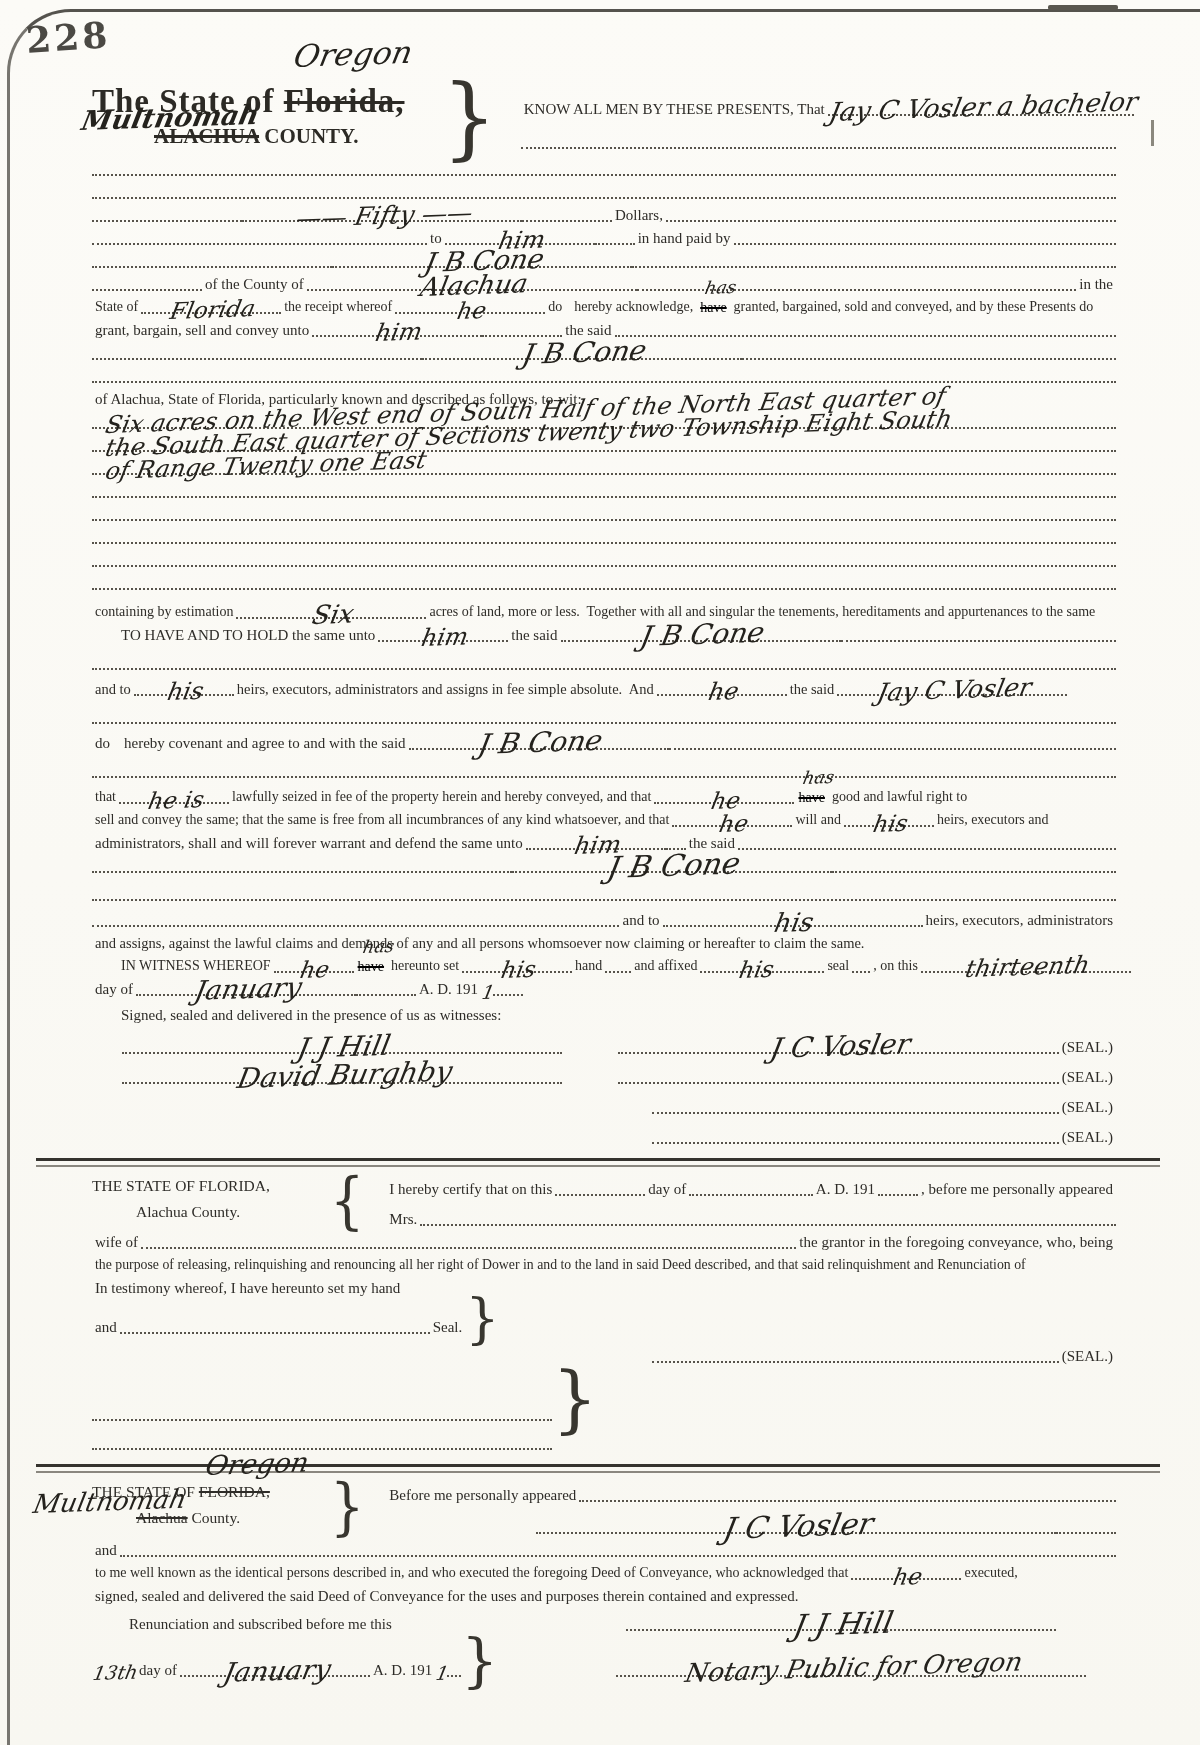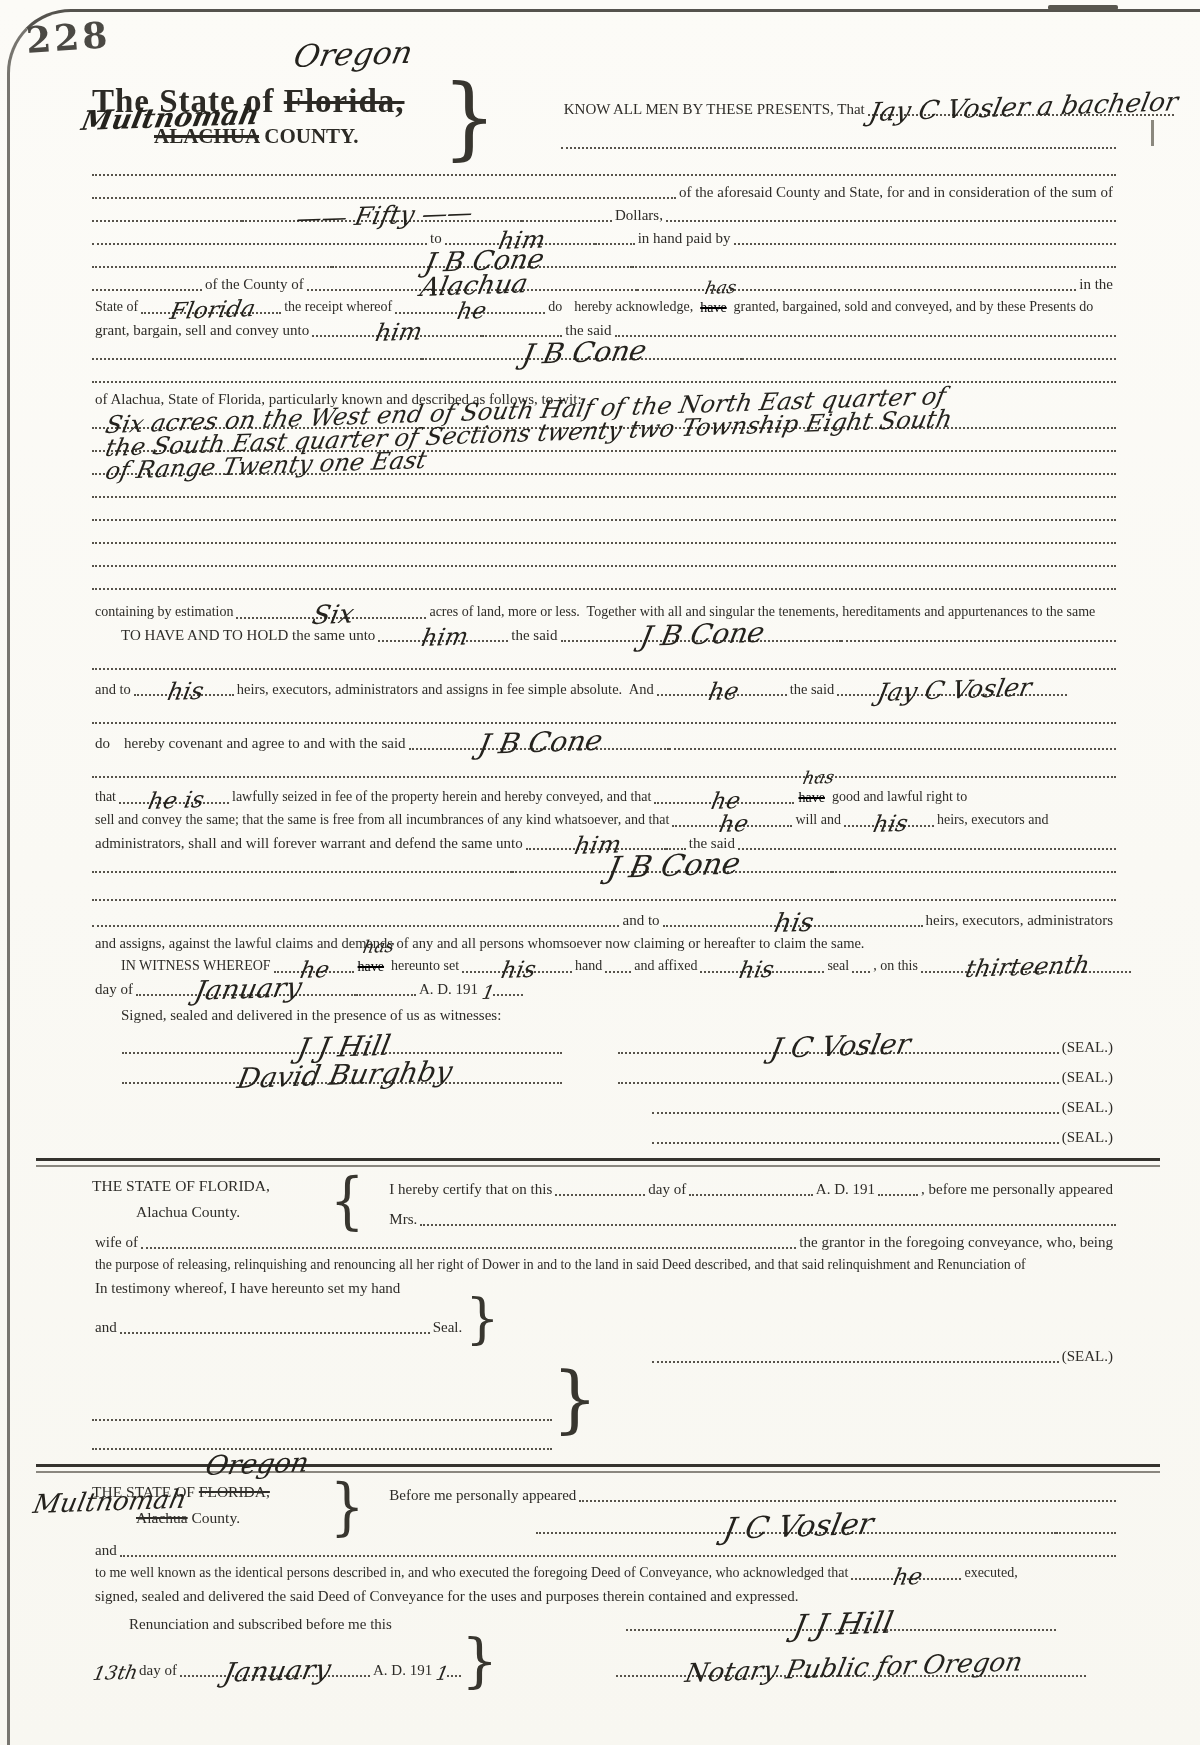--- a/index.html
+++ b/index.html
@@ -38,21 +38,21 @@
   .mh-left{flex:0 0 348px;position:relative;}
   .mh-title{font-family:"Liberation Serif",serif;font-weight:bold;font-size:33px;line-height:1.05;
             color:#2c2a25;letter-spacing:1px;white-space:nowrap;}
   .mh-county{font-family:"Liberation Serif",serif;font-weight:bold;font-size:21px;margin:5px 0 0 62px;
              position:relative;color:#2c2a25;white-space:nowrap;}
   .struckM{text-decoration:line-through;text-decoration-thickness:3px;}
   .struckS{text-decoration:line-through;text-decoration-thickness:2px;}
   .oregon-hw{position:absolute;top:-38px;left:200px;font-size:31px;}
   .county-hw{position:absolute;left:-74px;top:-12px;font-size:27px;}
   .mainbrace{font-size:86px;margin:0 24px 0 2px;align-self:center;transform:scaleY(1.05);}
-  .mh-right{flex:1 1 auto;padding-top:14px;min-width:0;margin-left:40px;}
+  .mh-right{flex:1 1 auto;padding-top:14px;min-width:0;}
   
   .cert-head{display:flex;margin-top:10px;}
   .cert-left{flex:0 0 238px;position:relative;font-family:"Liberation Serif",serif;
              font-size:15.5px;color:#2e2c28;white-space:nowrap;}
   .cert-left .c1{position:relative;}
   .cert-left .c2{margin:8px 0 0 44px;position:relative;}
   .certbrace{font-size:54px;margin:0 22px 0 0;align-self:center;transform:scaleY(1.15);}
   .cert-right{flex:1 1 auto;padding-top:1px;min-width:0;}
   .oregon2-hw{position:absolute;top:-26px;left:112px;font-size:27px;}
   .county2-hw{position:absolute;left:-104px;top:-14px;font-size:26px;}
@@ -76,21 +76,21 @@
       </div>
       <div class="brc mainbrace">}</div>
       <div class="mh-right" id="head-right">
           <div class="fl"><span class="pt">KNOW ALL MEN BY THESE PRESENTS, That</span><span class="sig" style="flex: 1 1 60px;"><span class="hw" style="font-size: 26px;">Jay C Vosler a bachelor</span></span></div>
           <div class="fl" style="margin-top: 10px;"><span class="dt fx"></span></div>
         </div>
     </div>
 
     <div id="main-lines">
         <div class="fl"><span class="dt fx"></span></div>
-        <div class="fl"><span class="dt fx"></span><span class="pt">of the aforesaid County and State, for and in consideration of the sum of</span></div>
+        <div class="fl"><span class="dt fx"></span></div>
         <div class="fl"><span class="dt" style="width: 150px; flex: 0 0 auto;"></span><span class="sig" style="width: 280px; flex: 0 0 auto;"><span class="hw" style="font-size: 25px;">—— Fifty ——</span></span><span class="dt" style="width: 90px; flex: 0 0 auto;"></span><span class="pt">Dollars,</span><span class="dt fx"></span></div>
         <div class="fl"><span class="dt" style="width: 335px; flex: 0 0 auto;"></span><span class="pt">to</span><span class="sig" style="width: 150px; flex: 0 0 auto;"><span class="hw" style="font-size: 24px;">him</span></span><span class="dt" style="width: 40px; flex: 0 0 auto;"></span><span class="pt">in hand paid by</span><span class="dt fx"></span></div>
         <div class="fl"><span class="dt" style="width: 240px; flex: 0 0 auto;"></span><span class="sig" style="width: 300px; flex: 0 0 auto;"><span class="hw" style="font-size: 27px;">J B Cone</span></span><span class="dt fx"></span></div>
         <div class="fl"><span class="dt" style="width: 110px; flex: 0 0 auto;"></span><span class="pt">of the County of</span><span class="sig" style="width: 330px; flex: 0 0 auto;"><span class="hw" style="font-size: 26px;">Alachua</span></span><span class="dt fx"></span><span class="pt">in the</span></div>
         <div class="fl" style="font-size: 14px;"><span class="pt">State of</span><span class="sig" style="width: 140px; flex: 0 0 auto;"><span class="hw" style="font-size: 23px;">Florida</span></span><span class="pt">the receipt whereof</span><span class="sig" style="width: 150px; flex: 0 0 auto;"><span class="hw" style="font-size: 23px;">he</span></span><span class="pt">do</span><span class="gp" style="width: 6px; flex: 0 0 auto;"></span><span class="pt">hereby acknowledge,</span><span class="corr"><span class="xw">have</span><span class="ann hw">has</span></span><span class="pt">granted, bargained, sold and conveyed, and by these Presents do</span></div>
         <div class="fl"><span class="pt">grant, bargain, sell and convey unto</span><span class="sig" style="width: 170px; flex: 0 0 auto;"><span class="hw" style="font-size: 24px;">him</span></span><span class="dt" style="width: 80px; flex: 0 0 auto;"></span><span class="pt">the said</span><span class="dt fx"></span></div>
         <div class="fl"><span class="dt" style="width: 330px; flex: 0 0 auto;"></span><span class="sig" style="width: 320px; flex: 0 0 auto;"><span class="hw" style="font-size: 28px;">J B Cone</span></span><span class="dt fx"></span></div>
         <div class="fl"><span class="dt fx"></span></div>
         <div class="fl"><span class="pt">of Alachua, State of Florida, particularly known and described as follows, to-wit:</span><span class="gp" style="width: 30px; flex: 0 0 auto;"></span></div>
         <div class="fl"><span class="sig left" style="flex: 1 1 60px;"><span class="hw" style="font-size: 24px;">Six acres on the West end of South Half of the North East quarter of</span></span></div>

